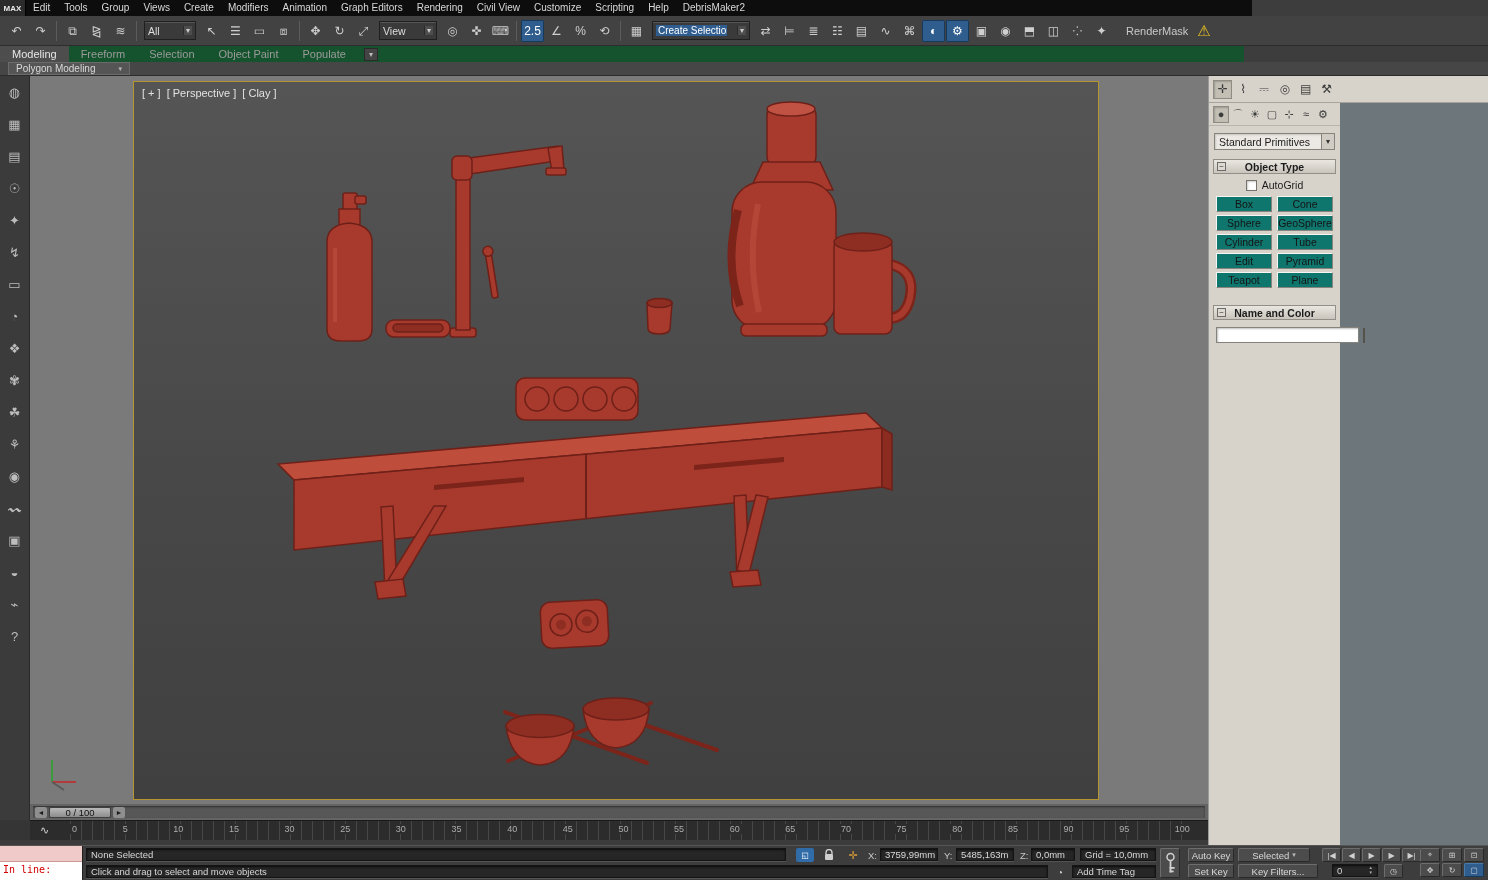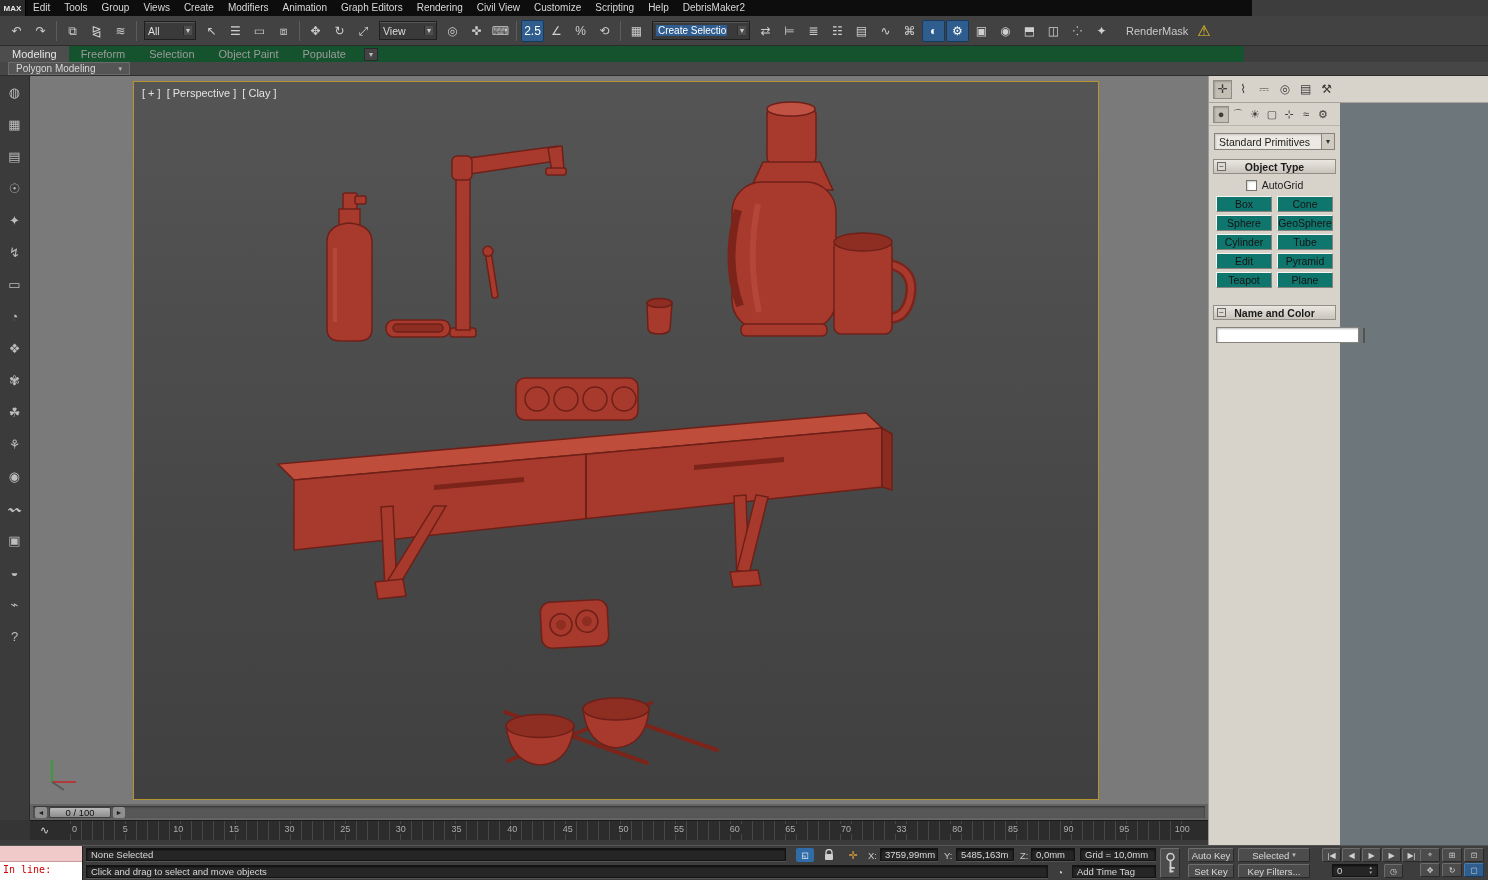--- a/index.html
+++ b/index.html
@@ -393,21 +393,21 @@
       <span class="tick-num">25</span>
       <span class="tick-num">30</span>
       <span class="tick-num">35</span>
       <span class="tick-num">40</span>
       <span class="tick-num">45</span>
       <span class="tick-num">50</span>
       <span class="tick-num">55</span>
       <span class="tick-num">60</span>
       <span class="tick-num">65</span>
       <span class="tick-num">70</span>
-      <span class="tick-num">33</span>
+      <span class="tick-num">75</span>
       <span class="tick-num">80</span>
       <span class="tick-num">85</span>
       <span class="tick-num">90</span>
       <span class="tick-num">95</span>
       <span class="tick-num">100</span>
     </div>
 </div>
 <div id="trackbar-left-fill"></div>
 <div id="mid-strip"></div>
 
@@ -533,21 +533,21 @@
         <rect x="4.6" y="15" width="5" height="1.8" fill="#d0d0d0"></rect>
         <rect x="4.6" y="18.5" width="4" height="1.8" fill="#d0d0d0"></rect>
       </svg>
   </span>
   <span class="sbtn" style="left:1188px;top:2px;width:46px">Auto Key</span>
   <span class="sbtn" style="left:1188px;top:18px;width:46px">Set Key</span>
   <span class="sbtn" style="left:1238px;top:2px;width:72px">
       <span>Selected</span>
       <span class="caret">▾</span>
     </span>
-  <span class="sbtn" style="left:1238px;top:18px;width:72px">Key Filters...</span>
+  <span class="sbtn" style="left:1238px;top:18px;width:80px">Key Filters...</span>
 
   <div style="position:absolute;left:1322px;top:2px;display:flex;gap:1px">
 
   <span class="pbtn">
         <span class="g">|◀</span>
       </span>
       <span class="pbtn">
         <span class="g">◀</span>
       </span>
       <span class="pbtn">

